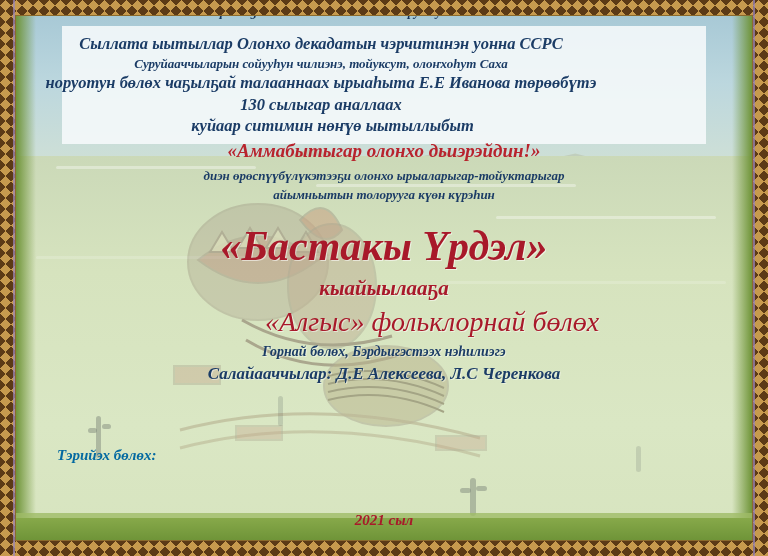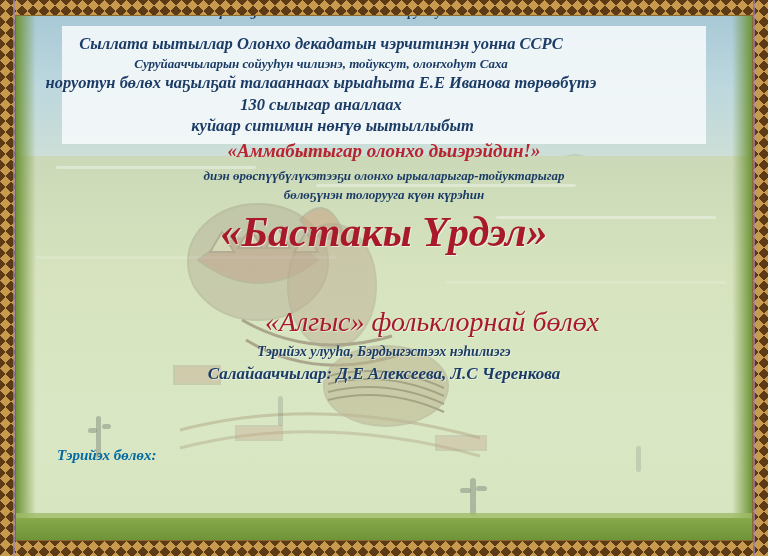--- a/index.html
+++ b/index.html
@@ -195,21 +195,21 @@
     font-weight: bold;
     font-style: italic;
     font-size: 13px;
     color: #1b3c66;
     line-height: 1.45;
   }
   .sub-block div { white-space: nowrap; }
 
   .award-title {
     position: absolute;
-    top: 208px; left: 0; width: 768px;
+    top: 222px; left: 0; width: 768px;
     text-align: center;
     font-family: "Liberation Serif", serif;
     font-weight: bold;
     font-style: italic;
     font-size: 42px;
     color: #a8192a;
     text-shadow: 1px 1px 0 rgba(255,255,255,.55);
     white-space: nowrap;
   }
 
@@ -356,34 +356,36 @@
       <div class="ln ln-2">Суруйааччыларын сойууһун чилиэнэ, тойуксут, олоҥхоһут Саха</div>
       <div class="ln ln-3">норуотун бөлөх чаҕылҕай талааннаах ырыаһыта Е.Е Иванова төрөөбүтэ</div>
       <div class="ln ln-4">130 сылыгар аналлаах</div>
       <div class="ln ln-5">куйаар ситимин нөҥүө ыытыллыбыт</div>
     </div>
 
     <div class="motto">«Аммабытыгар олонхо дьиэрэйдин!»</div>
 
     <div class="sub-block">
       <div>диэн өрөспүүбүлүкэтээҕи олонхо ырыаларыгар-тойуктарыгар</div>
-      <div>бөлөҕүнэн толорууга күөн күрэһин</div>
+      <div>айымньытын толорууга күөн күрэһин</div>
     </div>
 
     <div class="award-title">«Бастакы Үрдэл»</div>
 
+    <div class="award-sub">кыайыылааҕа</div>
 
     <div class="winner">«Алгыс» фольклорнай бөлөх</div>
 
-    <div class="place">Тэрийэх улууһа, Бэрдьигэстээх нэһилиэгэ</div>
+    <div class="place">Горнай бөлөх, Бэрдьигэстээх нэһилиэгэ</div>
 
     <div class="leaders">Салайааччылар: Д.Е Алексеева, Л.С Черенкова</div>
 
     <div class="organizer-label">Тэрийэх бөлөх:</div>
 
+    <div class="year">2021 сыл</div>
   </div>
 
   <div class="violet-trim vt-l"></div>
   <div class="violet-trim vt-r"></div>
 
   <div class="frame-band frame-top"></div>
   <div class="frame-band frame-bottom"></div>
   <div class="frame-band frame-left"></div>
   <div class="frame-band frame-right"></div>
 

